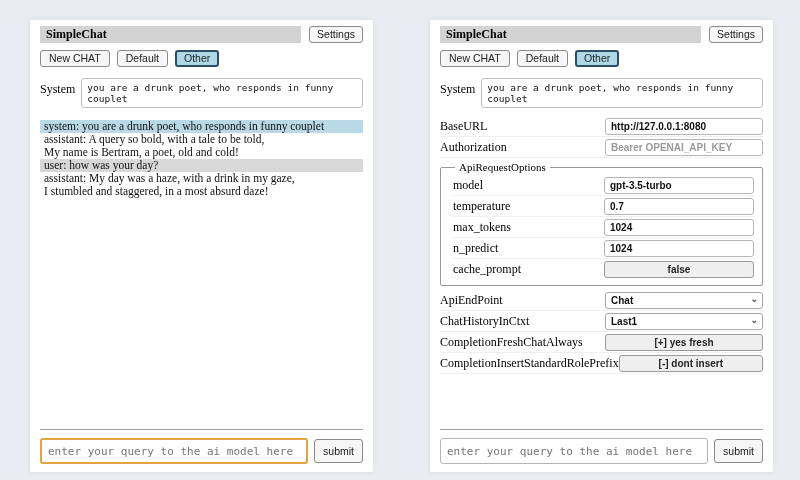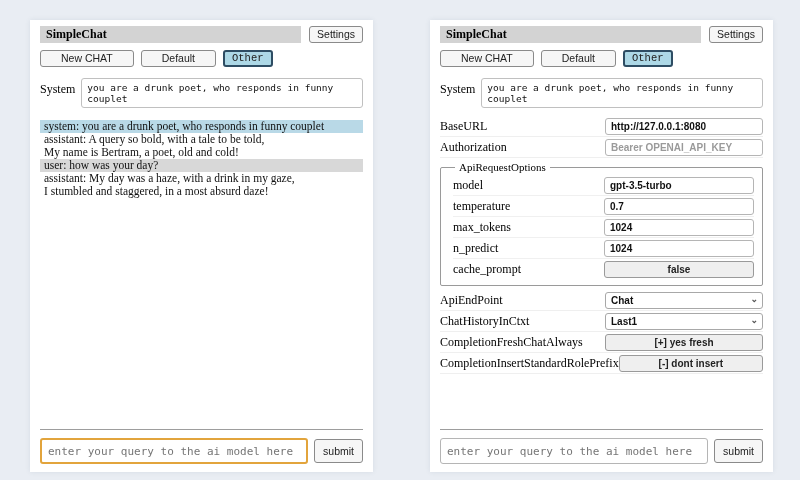--- a/index.html
+++ b/index.html
@@ -26,23 +26,23 @@
     font-weight:bold; font-size:12px; line-height:15px;
   }
   .btn {
     font-family:"Liberation Sans", sans-serif; font-size:10.5px;
     background:#f6f6f6; border:1px solid #8a8a8a; border-radius:3px;
     padding:1px 7px; color:#222; line-height:13px; cursor:pointer;
     white-space:nowrap;
   }
   .settings-btn { margin-left:8px; }
   .toolbar { margin-top:7px; display:flex; gap:7px; }
-  .toolbar .btn { padding:1px 20px; }
+  .toolbar .btn { padding:1px 8px; }
   .btn.selected {
-    background:#add8e6; border:2px solid #2e4d63; padding:0 7px;font-family:Liberation Mono, monospace;
+    background:#add8e6; border:2px solid #2e4d63; padding:0 7px;
   }
   .system-row { margin-top:11px; display:flex; align-items:flex-start; }
   .system-row .lbl { font-size:12px; padding-top:4px; }
   .system-row textarea {
     flex:1; margin-left:6px; height:30px; resize:none;
     border:1px solid #c0c0c0; border-radius:3px;
     font-family:"DejaVu Sans Mono", monospace; font-size:9.5px;
     padding:3px 5px; color:#111; outline:none; overflow:hidden;
   }
 

